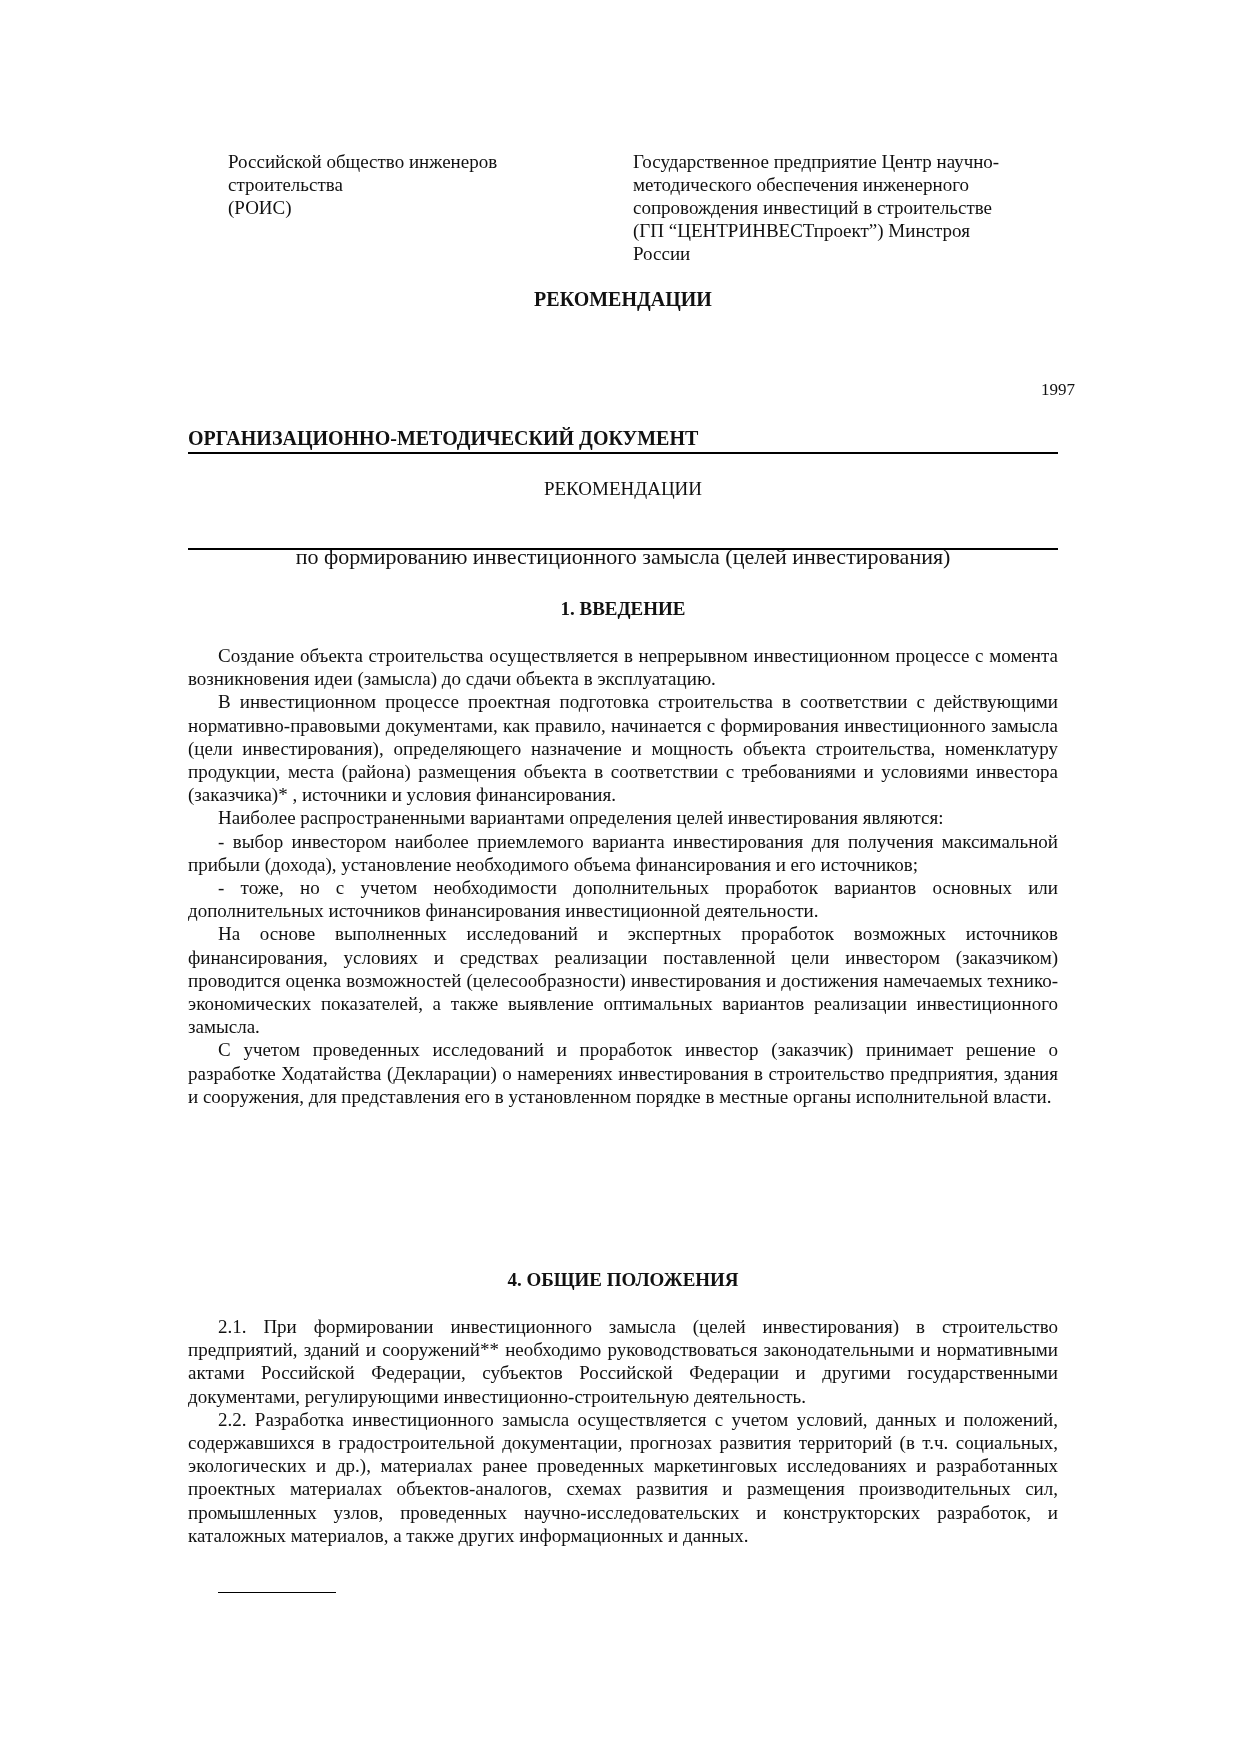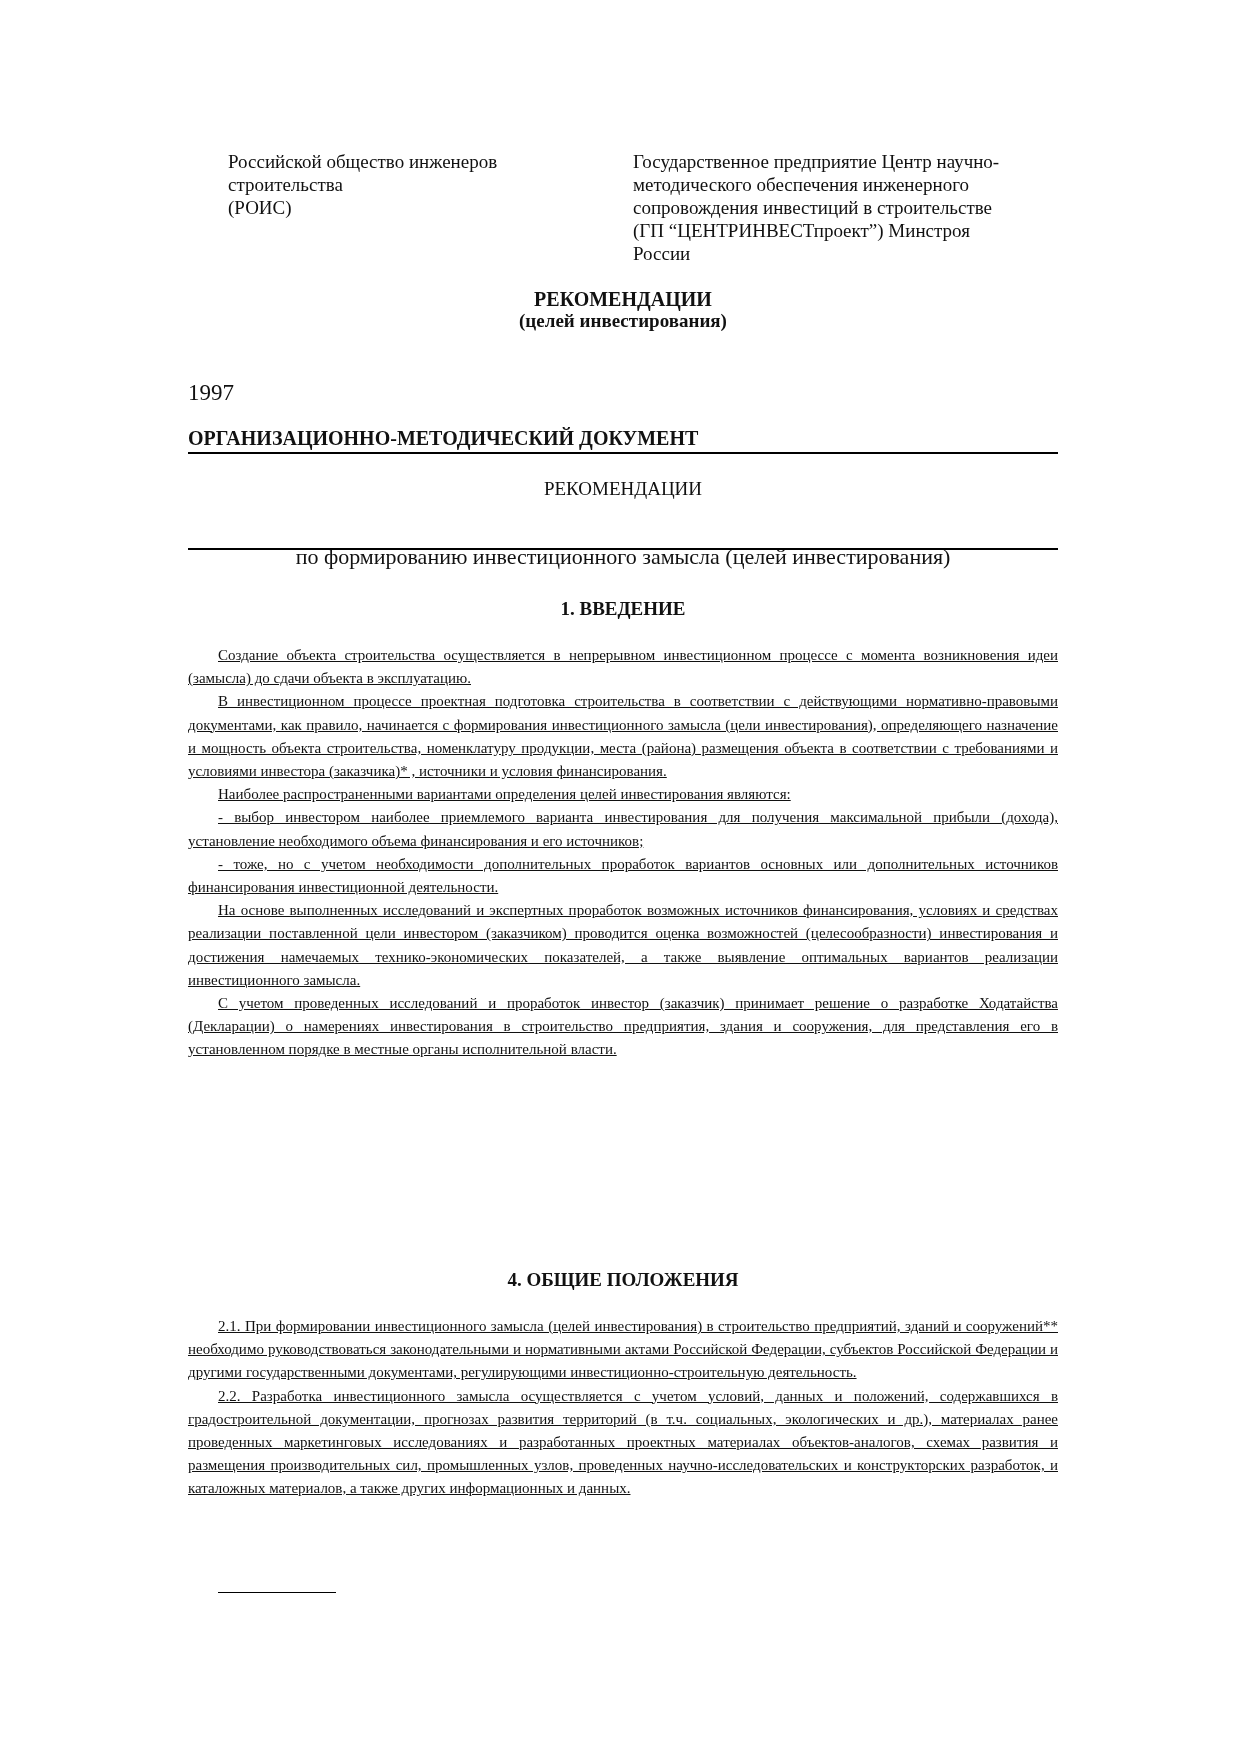--- a/index.html
+++ b/index.html
@@ -4,31 +4,31 @@
 <style>
   html, body { margin: 0; padding: 0; background: #ffffff; }
   body { width: 1240px; height: 1755px; position: relative; overflow: hidden;
          font-family: "Liberation Serif", "DejaVu Serif", serif; color: #111; }
   .page { position: absolute; left: 188px; top: 0; width: 870px; }
   .hdr { position: absolute; top: 150px; text-align: left; font-size: 19px; line-height: 23px; }
   .hdr-left { left: 40px; width: 330px; }
   .hdr-right { left: 445px; width: 420px; }
   .titleblock { position: absolute; top: 288px; left: 0; width: 870px; text-align: center; font-weight: bold; font-size: 19px; line-height: 22px; }
   .titleblock .big { font-size: 20px; }
-  .year { position: absolute; top: 380px; left: 0; width: 870px; text-align: left; font-size: 23px; }
+  .year { position: absolute; top: 380px; left: 17px; width: 870px; text-align: right; font-size: 17px; }
   .orgdoc { position: absolute; top: 427px; left: 0; width: 870px; text-align: left; font-weight: bold; font-size: 20px; }
   .rule { position: absolute; left: 0; width: 870px; height: 0; border-top: 2px solid #000; }
   .rule1 { top: 452px; }
   .rule2 { top: 548px; }
   .rec2 { position: absolute; top: 478px; left: 0; width: 870px; text-align: center; font-size: 19px; }
   .rec2sub { position: absolute; top: 544px; left: 0; width: 870px; text-align: center; font-size: 22px; }
   .sec { position: absolute; left: 0; width: 870px; text-align: center; font-weight: bold; font-size: 19px; }
   .sec1 { top: 598px; text-align: center; }
   .sec2 { top: 1269px; }
-  .body { position: absolute; left: 0; width: 870px; font-size: 15px; line-height: 23.2px; text-align: justify; text-decoration: underline; }
+  .body { position: absolute; left: 0; width: 870px; font-size: 19px; line-height: 23.2px; text-align: justify; }
   .body p { margin: 0; text-indent: 30px; }
   .b1 { top: 644px; }
   .b2 { top: 1315px; }
   .fnrule { position: absolute; left: 30px; top: 1592px; width: 118px; border-top: 1px solid #000; }
 </style>
 </head>
 <body>
 
 <div class="page">
   <div class="hdr hdr-left">
@@ -39,21 +39,20 @@
   <div class="hdr hdr-right">
     <div>Государственное предприятие Центр научно-</div>
     <div>методического обеспечения инженерного</div>
     <div>сопровождения инвестиций в строительстве</div>
     <div>(ГП “ЦЕНТРИНВЕСТпроект”) Минстроя</div>
     <div>России</div>
   </div>
 
   <div class="titleblock">
     <div class="big">РЕКОМЕНДАЦИИ</div>
-    <div>(целей инвестирования)</div>
   </div>
   <div class="year">1997</div>
   <div class="orgdoc">ОРГАНИЗАЦИОННО-МЕТОДИЧЕСКИЙ ДОКУМЕНТ</div>
   <div class="rule rule1"></div>
   <div class="rec2">РЕКОМЕНДАЦИИ</div>
   <div class="rec2sub">по формированию инвестиционного замысла (целей инвестирования)</div>
   <div class="rule rule2"></div>
 
   <div class="sec sec1">1. ВВЕДЕНИЕ</div>
   <div class="body b1">

